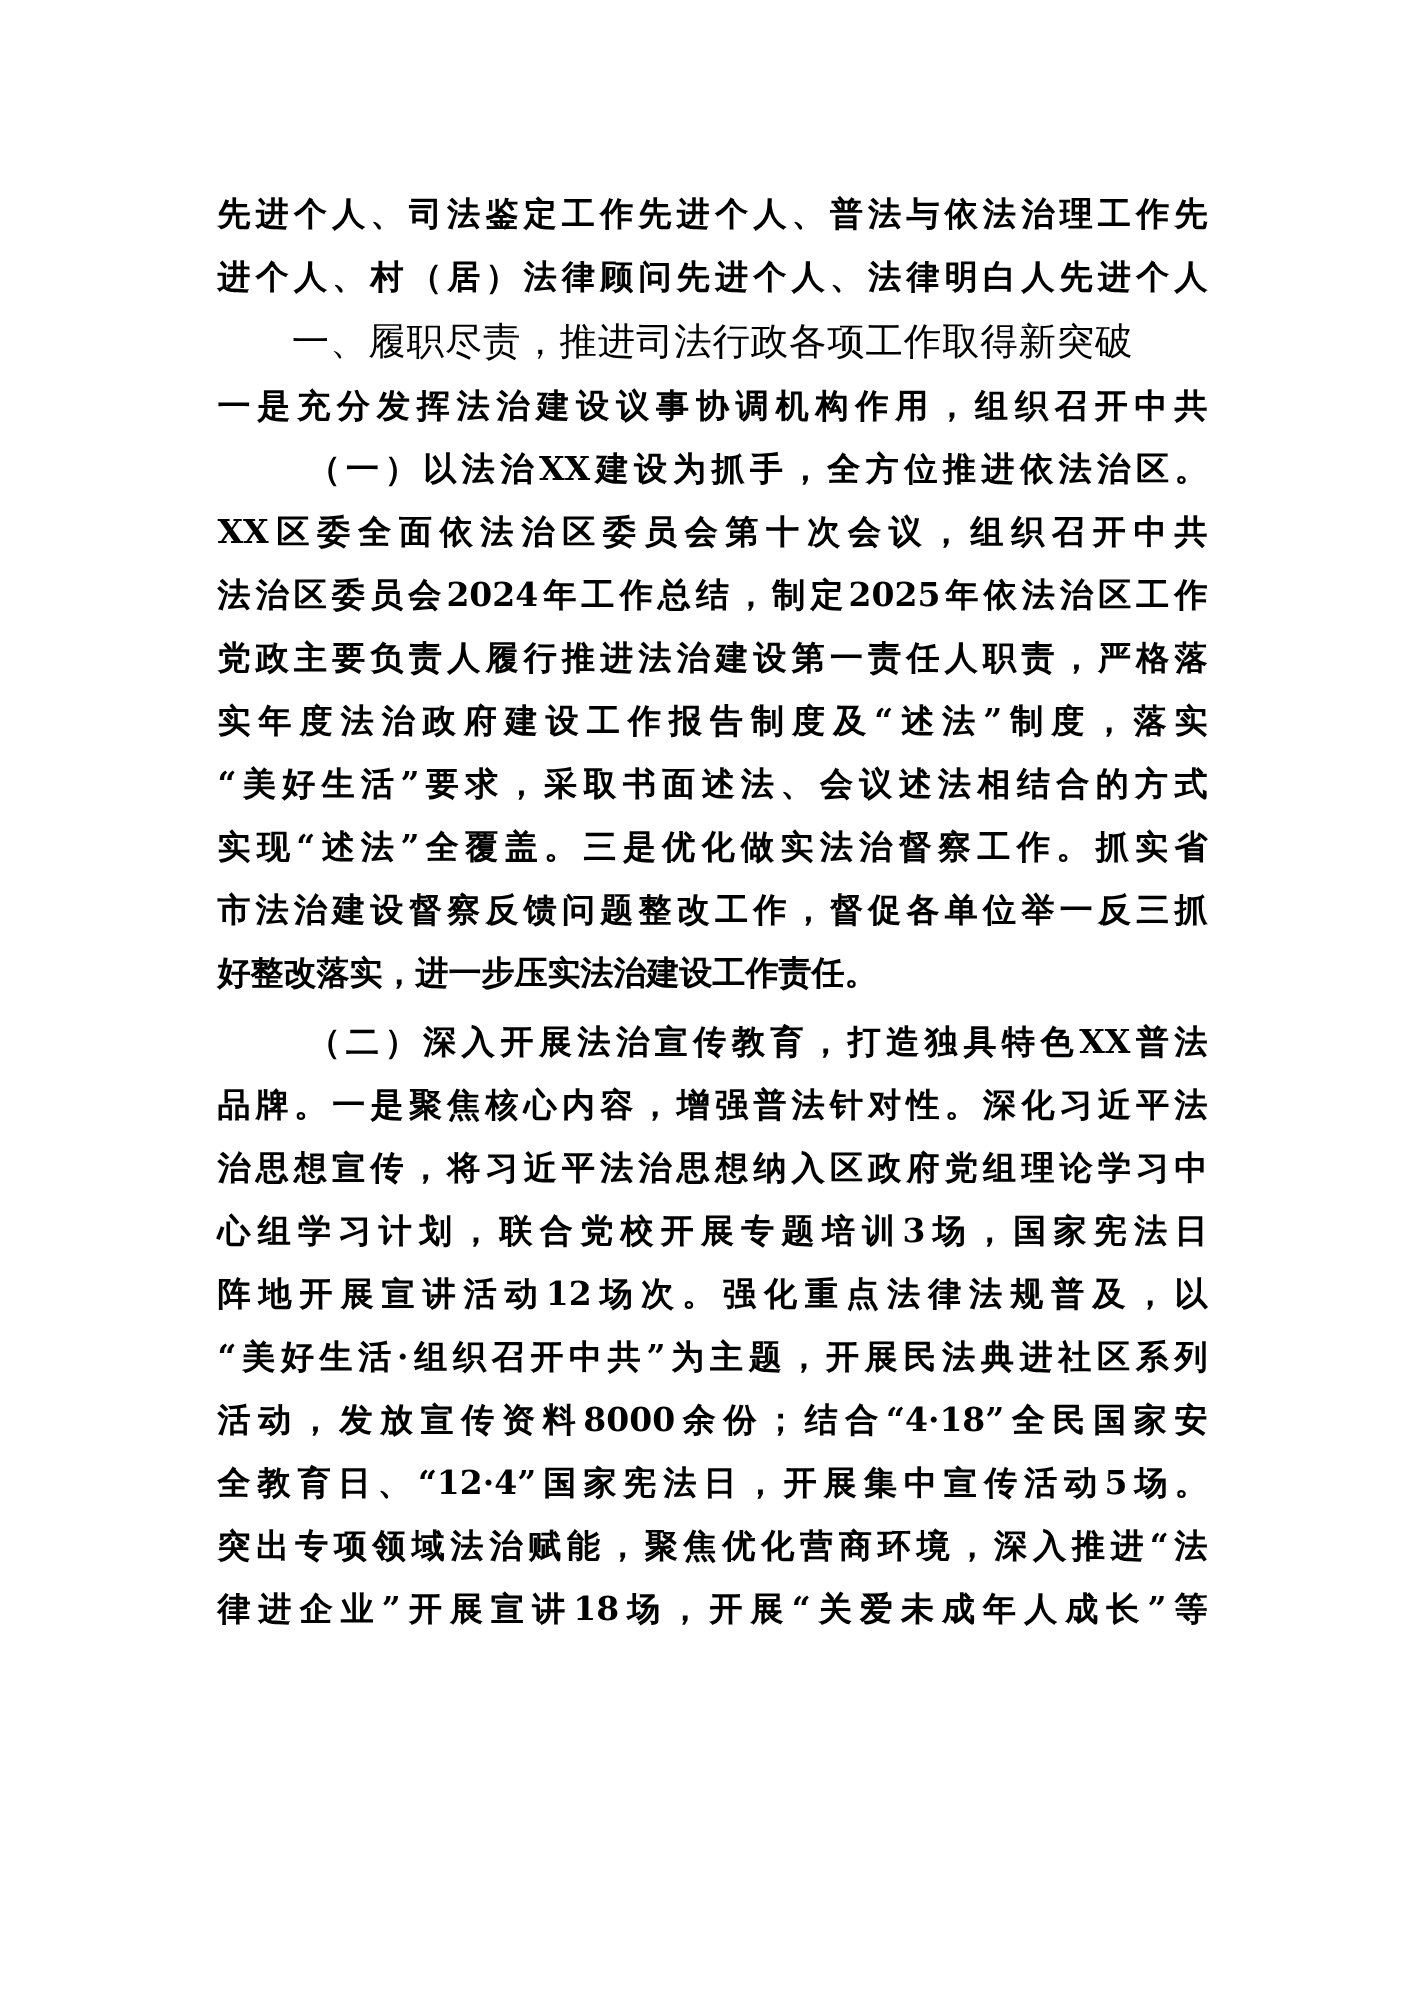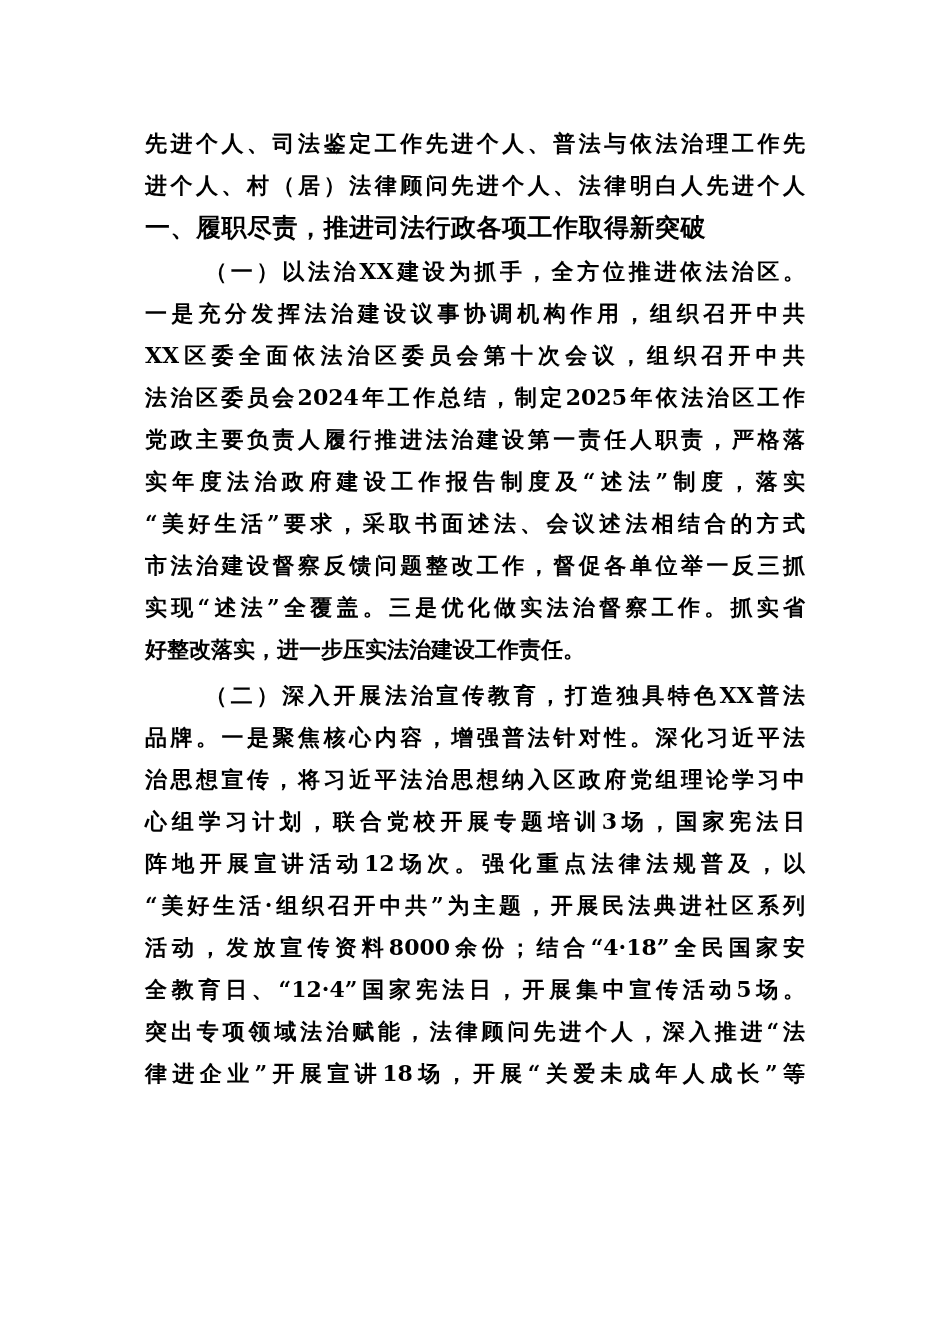--- a/index.html
+++ b/index.html
@@ -35,58 +35,59 @@
       text-align-last: left;
     }
     .line.indent {
       padding-left: 60px;
     }
     .heading {
       display: block;
       height: 44px;
       line-height: 44px;
       font-family: "DejaVu Sans", "Liberation Sans", sans-serif;
-      font-weight: bold;
+      font-weight: normal;
       font-size: 25px;
+      text-align: center;
       white-space: nowrap;
       letter-spacing: 0.5px;
     }
     .para-gap {
       height: 4px;
     }
   </style>
 </head>
 <body>
 
 <div class="page">
   <span class="line">先进个人、司法鉴定工作先进个人、普法与依法治理工作先</span>
   <span class="line">进个人、村（居）法律顾问先进个人、法律明白人先进个人</span>
 
   <span class="heading">一、履职尽责，推进司法行政各项工作取得新突破</span>
 
   <div>
+    <span class="line">一是充分发挥法治建设议事协调机构作用，组织召开中共</span>
     <span class="line indent">（一）以法治XX建设为抓手，全方位推进依法治区。</span>
-    <span class="line">一是充分发挥法治建设议事协调机构作用，组织召开中共</span>
     <span class="line">XX区委全面依法治区委员会第十次会议，组织召开中共</span>
     <span class="line">法治区委员会2024年工作总结，制定2025年依法治区工作</span>
     <span class="line">党政主要负责人履行推进法治建设第一责任人职责，严格落</span>
     <span class="line">实年度法治政府建设工作报告制度及“述法”制度，落实</span>
     <span class="line">“美好生活”要求，采取书面述法、会议述法相结合的方式</span>
+    <span class="line">实现“述法”全覆盖。三是优化做实法治督察工作。抓实省</span>
     <span class="line">市法治建设督察反馈问题整改工作，督促各单位举一反三抓</span>
-    <span class="line">实现“述法”全覆盖。三是优化做实法治督察工作。抓实省</span>
     <span class="line last">好整改落实，进一步压实法治建设工作责任。</span>
   </div>
 
   <div class="para-gap"></div>
 
   <div>
     <span class="line indent">（二）深入开展法治宣传教育，打造独具特色XX普法</span>
     <span class="line">品牌。一是聚焦核心内容，增强普法针对性。深化习近平法</span>
     <span class="line">治思想宣传，将习近平法治思想纳入区政府党组理论学习中</span>
     <span class="line">心组学习计划，联合党校开展专题培训3场，国家宪法日</span>
     <span class="line">阵地开展宣讲活动12场次。强化重点法律法规普及，以</span>
     <span class="line">“美好生活·组织召开中共”为主题，开展民法典进社区系列</span>
     <span class="line">活动，发放宣传资料8000余份；结合“4·18”全民国家安</span>
     <span class="line">全教育日、“12·4”国家宪法日，开展集中宣传活动5场。</span>
-    <span class="line">突出专项领域法治赋能，法律顾问先进个人，深入推进“法</span>
+    <span class="line">突出专项领域法治赋能，聚焦优化营商环境，深入推进“法</span>
     <span class="line">律进企业”开展宣讲18场，开展“关爱未成年人成长”等</span>
   </div>
 </div>
 
 </body></html>

